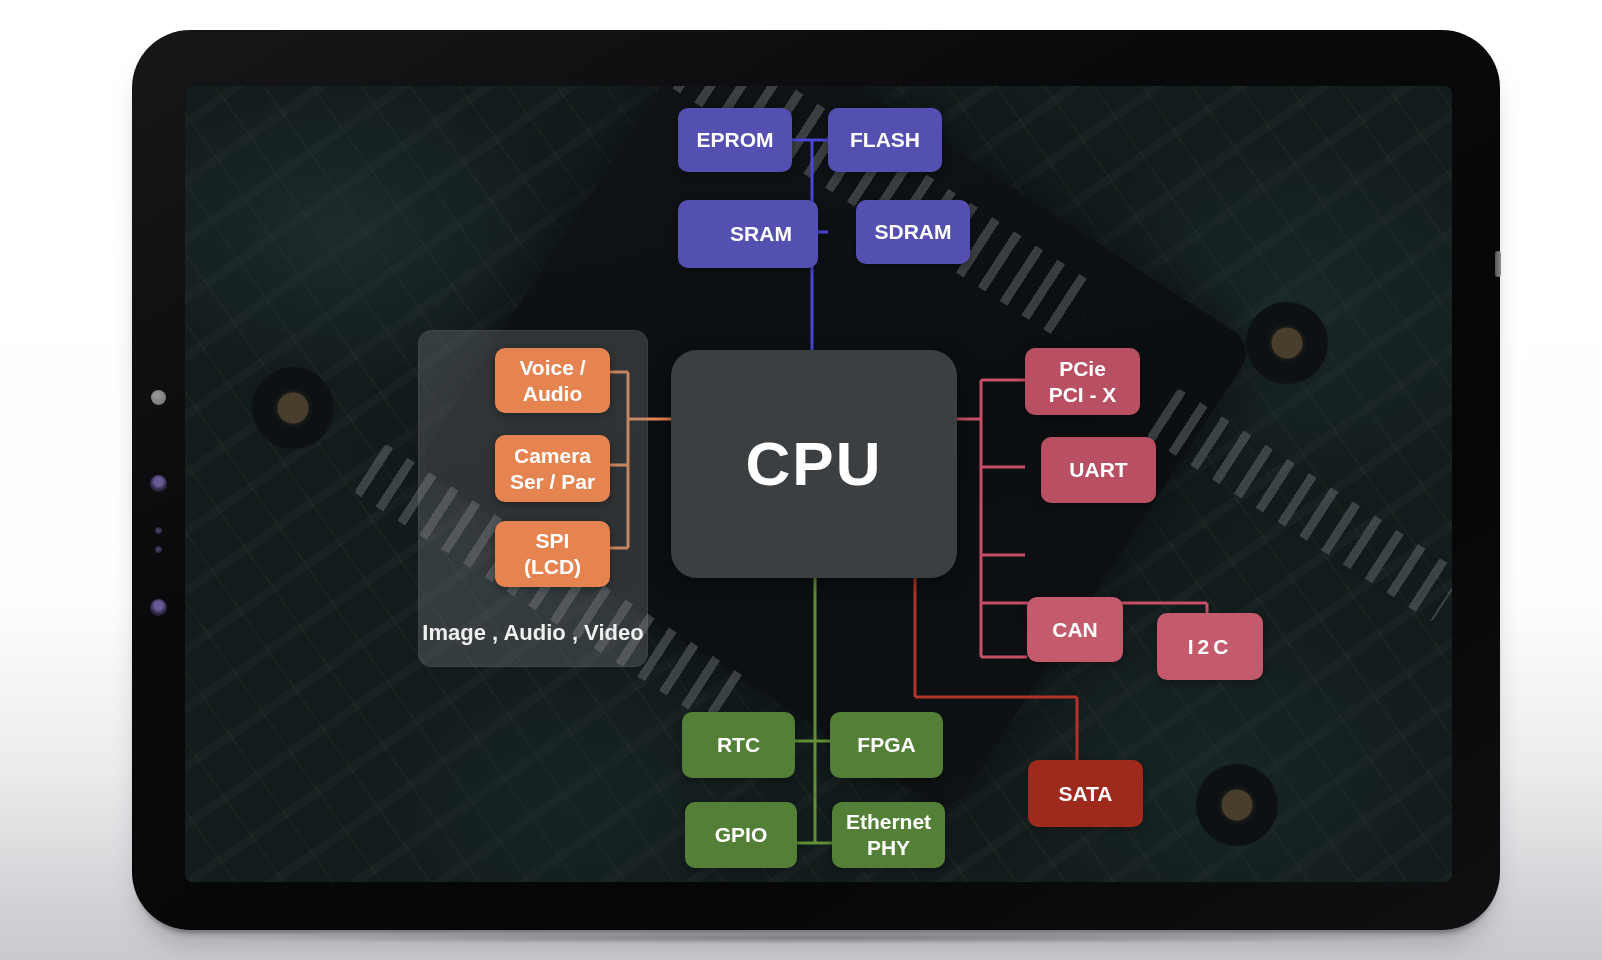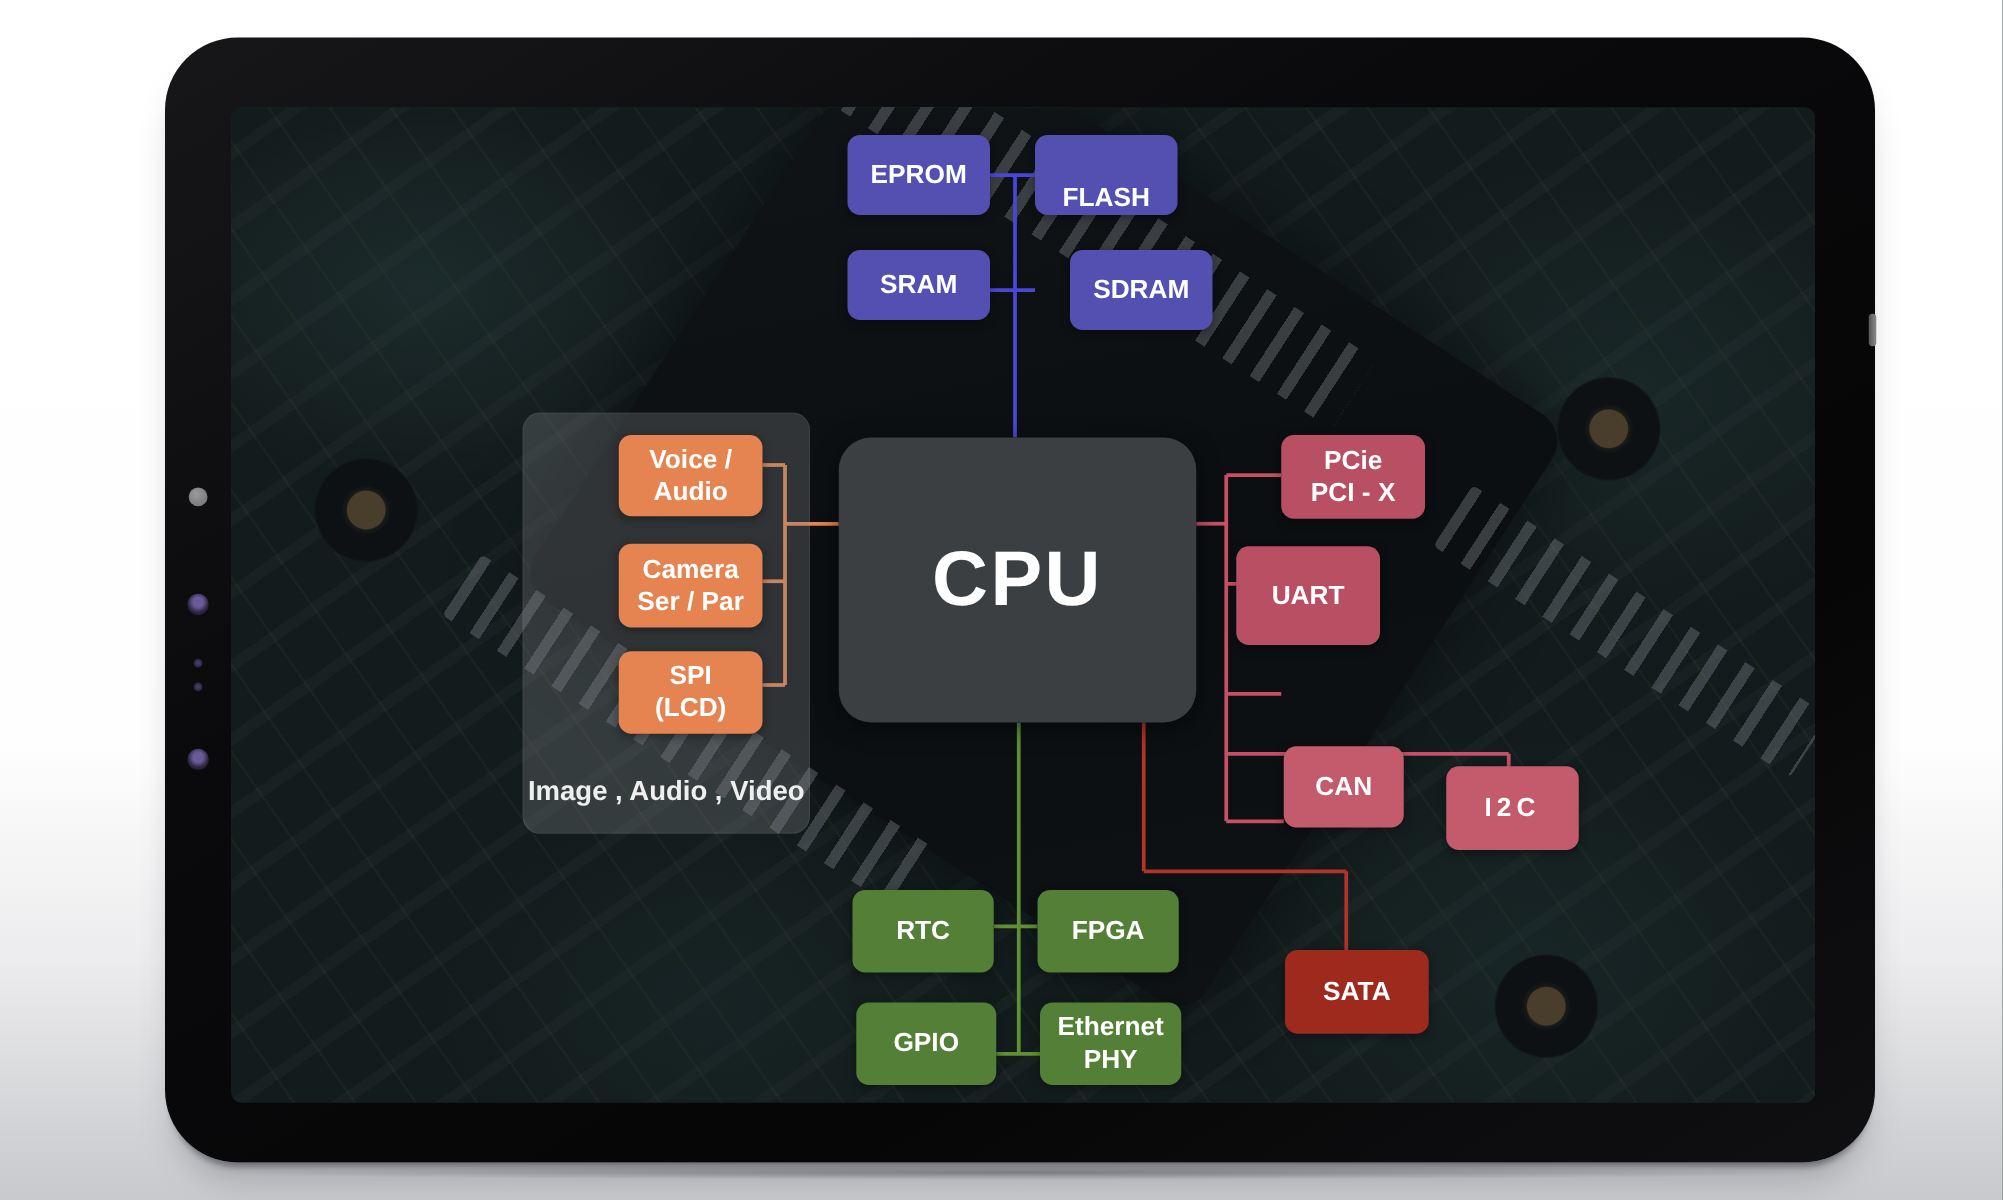--- a/index.html
+++ b/index.html
@@ -62,29 +62,29 @@
   .cpu{background:#3b3f42;border-radius:26px;font-size:62px;font-weight:800;letter-spacing:2px;
     box-shadow:0 4px 18px rgba(0,0,0,0.5);}
   .group-box{position:absolute;left:233px;top:244px;width:230px;height:337px;border-radius:14px;
     background:rgba(132,137,140,0.30);box-shadow:0 0 0 1px rgba(255,255,255,0.05) inset;}
   .group-caption{position:absolute;left:233px;top:534px;width:230px;text-align:center;
     color:#efefef;font-size:22px;font-weight:bold;white-space:nowrap;}
   .ls{letter-spacing:4px;}
 
   
   #node-eprom{left:493px;top:22px;width:114px;height:64px;}
-  #node-flash{left:643px;top:22px;width:114px;height:64px;justify-content:flex-end;}
-  #node-sram{left:493px;top:114px;width:114px;height:56px;}
+  #node-flash{left:643px;top:22px;width:114px;height:64px;}
+  #node-sram{left:493px;top:114px;width:114px;height:68px;padding-left:26px;}
   #node-sdram{left:643px;top:114px;width:114px;height:64px;margin-left:28px;}
   #node-cpu{left:486px;top:264px;width:286px;height:228px;}
   #node-voice{left:310px;top:262px;width:115px;height:65px;}
   #node-camera{left:310px;top:349px;width:115px;height:67px;}
   #node-spi{left:310px;top:435px;width:115px;height:66px;}
   #node-pcie{left:840px;top:262px;width:115px;height:67px;text-align:right;}
-  #node-uart{left:804px;top:351px;width:115px;height:79px;text-align:right;}
+  #node-uart{left:856px;top:351px;width:115px;height:66px;text-align:right;}
   #node-usb{left:840px;top:439px;width:115px;height:63px;}
   #node-can{left:842px;top:511px;width:96px;height:65px;}
   #node-i2c{left:972px;top:527px;width:106px;height:67px;}
   #node-sata{left:843px;top:674px;width:115px;height:67px;}
   #node-rtc{left:497px;top:626px;width:113px;height:66px;}
   #node-fpga{left:645px;top:626px;width:113px;height:66px;}
   #node-gpio{left:500px;top:716px;width:112px;height:66px;}
   #node-eth{left:647px;top:716px;width:113px;height:66px;}
 </style>
 </head>

